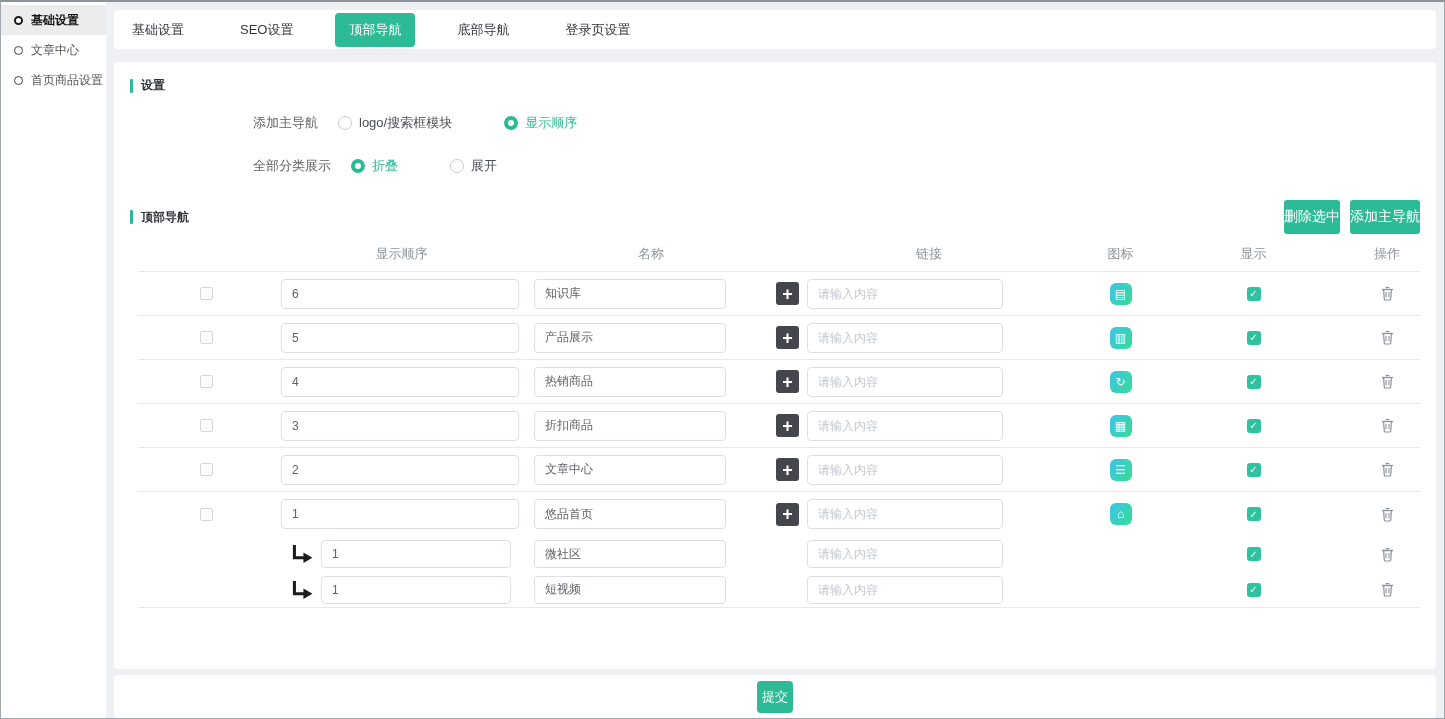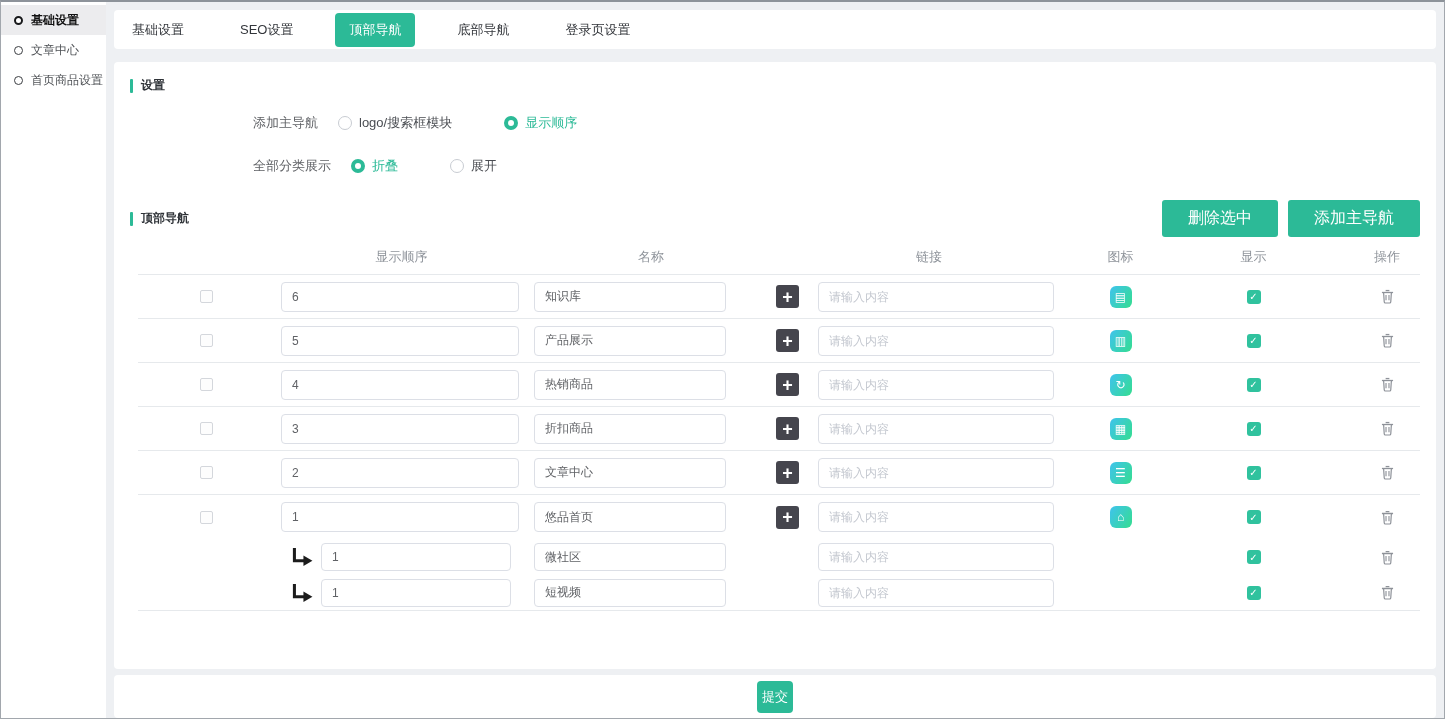--- a/index.html
+++ b/index.html
@@ -29,37 +29,37 @@
   .radio-row{display:flex;align-items:center;margin-bottom:25px;font-size:13px;}
   .radio-row .grp-label{color:#606266;margin-right:20px;}
   .radio-opt{display:flex;align-items:center;gap:7px;margin-right:52px;cursor:pointer;}
   .radio{width:14px;height:14px;border-radius:50%;border:1px solid #c8ccd2;background:#fff;flex:none;}
   .radio.sel{border:4.5px solid var(--accent);}
   .radio-opt .opt-label{color:#4a4d52;}
   .radio-opt.sel .opt-label{color:var(--accent);}
   
   .sec-row{display:flex;align-items:center;justify-content:space-between;margin-top:16px;}
   .btns{display:flex;gap:10px;}
-  .gbtn{background:var(--accent);color:#fff;border:none;border-radius:3px;font-size:16px;
-        padding:8px 26px;cursor:pointer;white-space:nowrap;}
+  .gbtn{background:var(--accent);color:#fff;border:none;border-radius:3px;font-size:14px;
+        padding:8px 0;cursor:pointer;white-space:nowrap;}
   
   .tbl{margin-left:8px;}
   .trow,.thead{display:grid;grid-template-columns:137px 253px 246px 30px 250px 133px 133px 134px;align-items:center;}
   .thead{height:36px;font-size:13px;color:#8f949b;border-bottom:1px solid #e6e9ec;margin-top:2px;}
   .trow{height:44px;}
   .trow.sub{height:36px;}
   .trow.divider{border-bottom:1px solid #e6e9ec;}
   .c{display:flex;align-items:center;min-width:0;}
   .c.center{justify-content:center;}
   .tin{height:30px;border:1px solid #dcdfe6;border-radius:4px;font-size:12px;color:#606266;
        padding:0 10px;outline:none;background:#fff;}
   .tin::placeholder{color:#c3c7cf;}
   .in-order{width:238px;margin-left:6px;}
   .in-name{width:192px;margin-left:6px;}
-  .in-link{width:240px;margin-left:14px;}
+  .in-link{width:196px;margin-left:3px;}
   .sub .in-order{width:190px;margin-left:0;}
   .sub .tin{height:28px;}
   .elbow{margin-left:16px;margin-right:8px;flex:none;display:flex;}
   .plus{width:23px;height:23px;margin-left:2px;background:#45454d;border-radius:3px;color:#fff;
         display:flex;align-items:center;justify-content:center;font-size:18px;font-weight:bold;
         cursor:pointer;line-height:1;}
   .ckbox{width:13px;height:13px;border:1px solid #d4d7dc;border-radius:2px;background:#fdfdfd;cursor:pointer;}
   .ckbox.checked{width:14px;height:14px;border:none;background:#30c29e;color:#fff;font-size:10px;
         display:flex;align-items:center;justify-content:center;border-radius:3px;}
   .nav-ico{width:22px;height:22px;border-radius:6px;color:#fff;font-size:12px;cursor:pointer;

